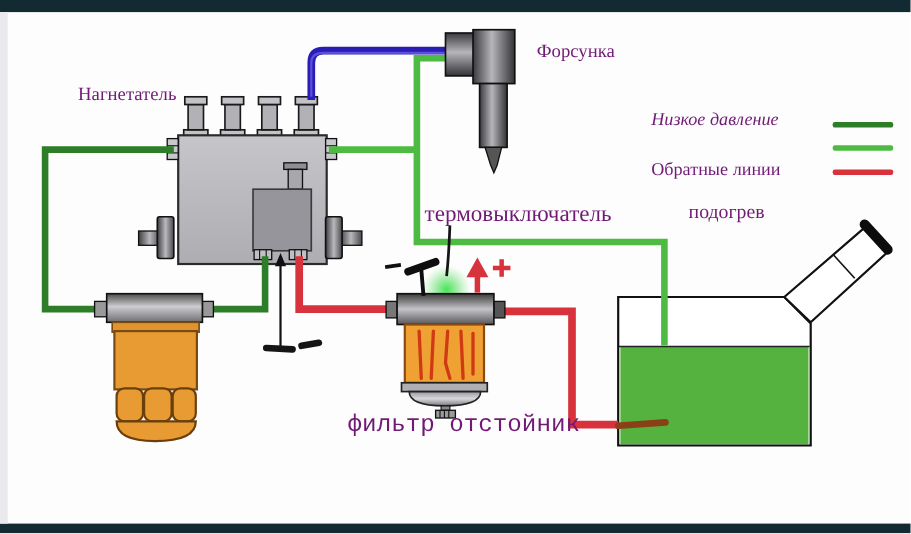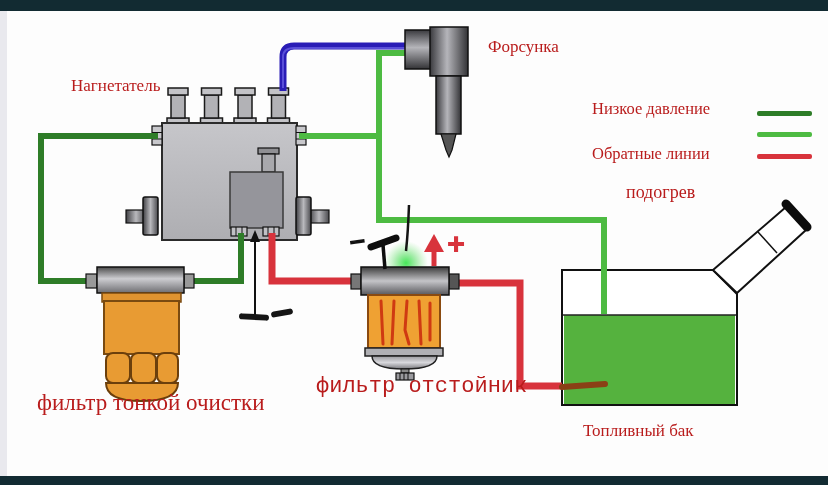--- a/index.html
+++ b/index.html
@@ -3,29 +3,29 @@
 <meta charset="utf-8">
 <style>
   html,body{margin:0;padding:0;background:#fff;}
   .stage{position:relative;width:828px;height:485px;overflow:hidden;background:#fdfdfd;
          font-family:"Liberation Serif","DejaVu Serif",serif;}
   .bar{position:absolute;left:0;width:828px;background:#122b32;}
   .bar.top{top:0;height:11px;}
   .bar.bottom{top:476px;height:9px;}
   .edge-strip{position:absolute;left:0;top:11px;width:7px;height:465px;background:#e9e9ee;}
   svg{position:absolute;left:0;top:0;}
-  .lbl{position:absolute;color:#b91c1c;white-space:nowrap;line-height:1.1;}
+  .lbl{position:absolute;color:#701a75;white-space:nowrap;line-height:1.1;}
   .lbl.pump{left:47px;top:77px;font-size:17px;margin-left:24px;}
   .lbl.injector{left:488px;top:38px;font-size:17px;}
   .lbl.thermo{left:386px;top:183px;font-size:21px;}
   .lbl.fine{left:37px;top:390px;font-size:23px;}
   .lbl.sed1{left:316px;top:375px;font-size:22px;font-family:Liberation Mono, monospace;}
   .lbl.sed2{left:316px;top:401px;font-size:22px;}
   .lbl.tank{left:583px;top:422px;font-size:17px;}
-  .lbl.lg1{left:592px;top:100px;font-size:16.5px;}
+  .lbl.lg1{left:592px;top:100px;font-size:16.5px;font-style:italic;}
   .lbl.lg2{left:592px;top:121px;font-size:16.5px;margin-top:24px;}
   .lbl.lg3{left:626px;top:137px;font-size:18px;margin-top:46px;}
   .swatch{position:absolute;width:55px;height:5px;border-radius:2px;}
   .sw1{left:757px;top:111px;background:#2e7d28;}
   .sw2{left:757px;top:132px;background:#4dbb42;}
   .sw3{left:757px;top:154px;background:#d8333c;}
 </style>
 </head>
 <body>
 
@@ -214,23 +214,22 @@
     <g>
       <line x1="255" y1="318" x2="255" y2="240" stroke="#111" stroke-width="2"></line>
       <polygon points="250,242 260,242 255,230" fill="#111"></polygon>
       <rect x="239" y="314" width="30" height="6" rx="3" fill="#151515" transform="rotate(3 254 317)"></rect>
       <rect x="271" y="310" width="22" height="6" rx="3" fill="#151515" transform="rotate(-10 282 313)"></rect>
     </g>
   </svg>
 
   <div class="lbl pump">Нагнетатель</div>
   <div class="lbl injector">Форсунка</div>
-  <div class="lbl fine">фильтр тонкой очистки</div>
+  <div class="lbl thermo">термовыключатель</div>
   <div class="lbl sed1">фильтр отстойник</div>
-  <div class="lbl tank">Топливный бак</div>
 
   <div>
     <div class="lbl lg1">Низкое давление</div>
     <div class="swatch sw1"></div>
     <div class="lbl lg2">Обратные линии</div>
     <div class="swatch sw2"></div>
     <div class="lbl lg3">подогрев</div>
     <div class="swatch sw3"></div>
   </div>
 

